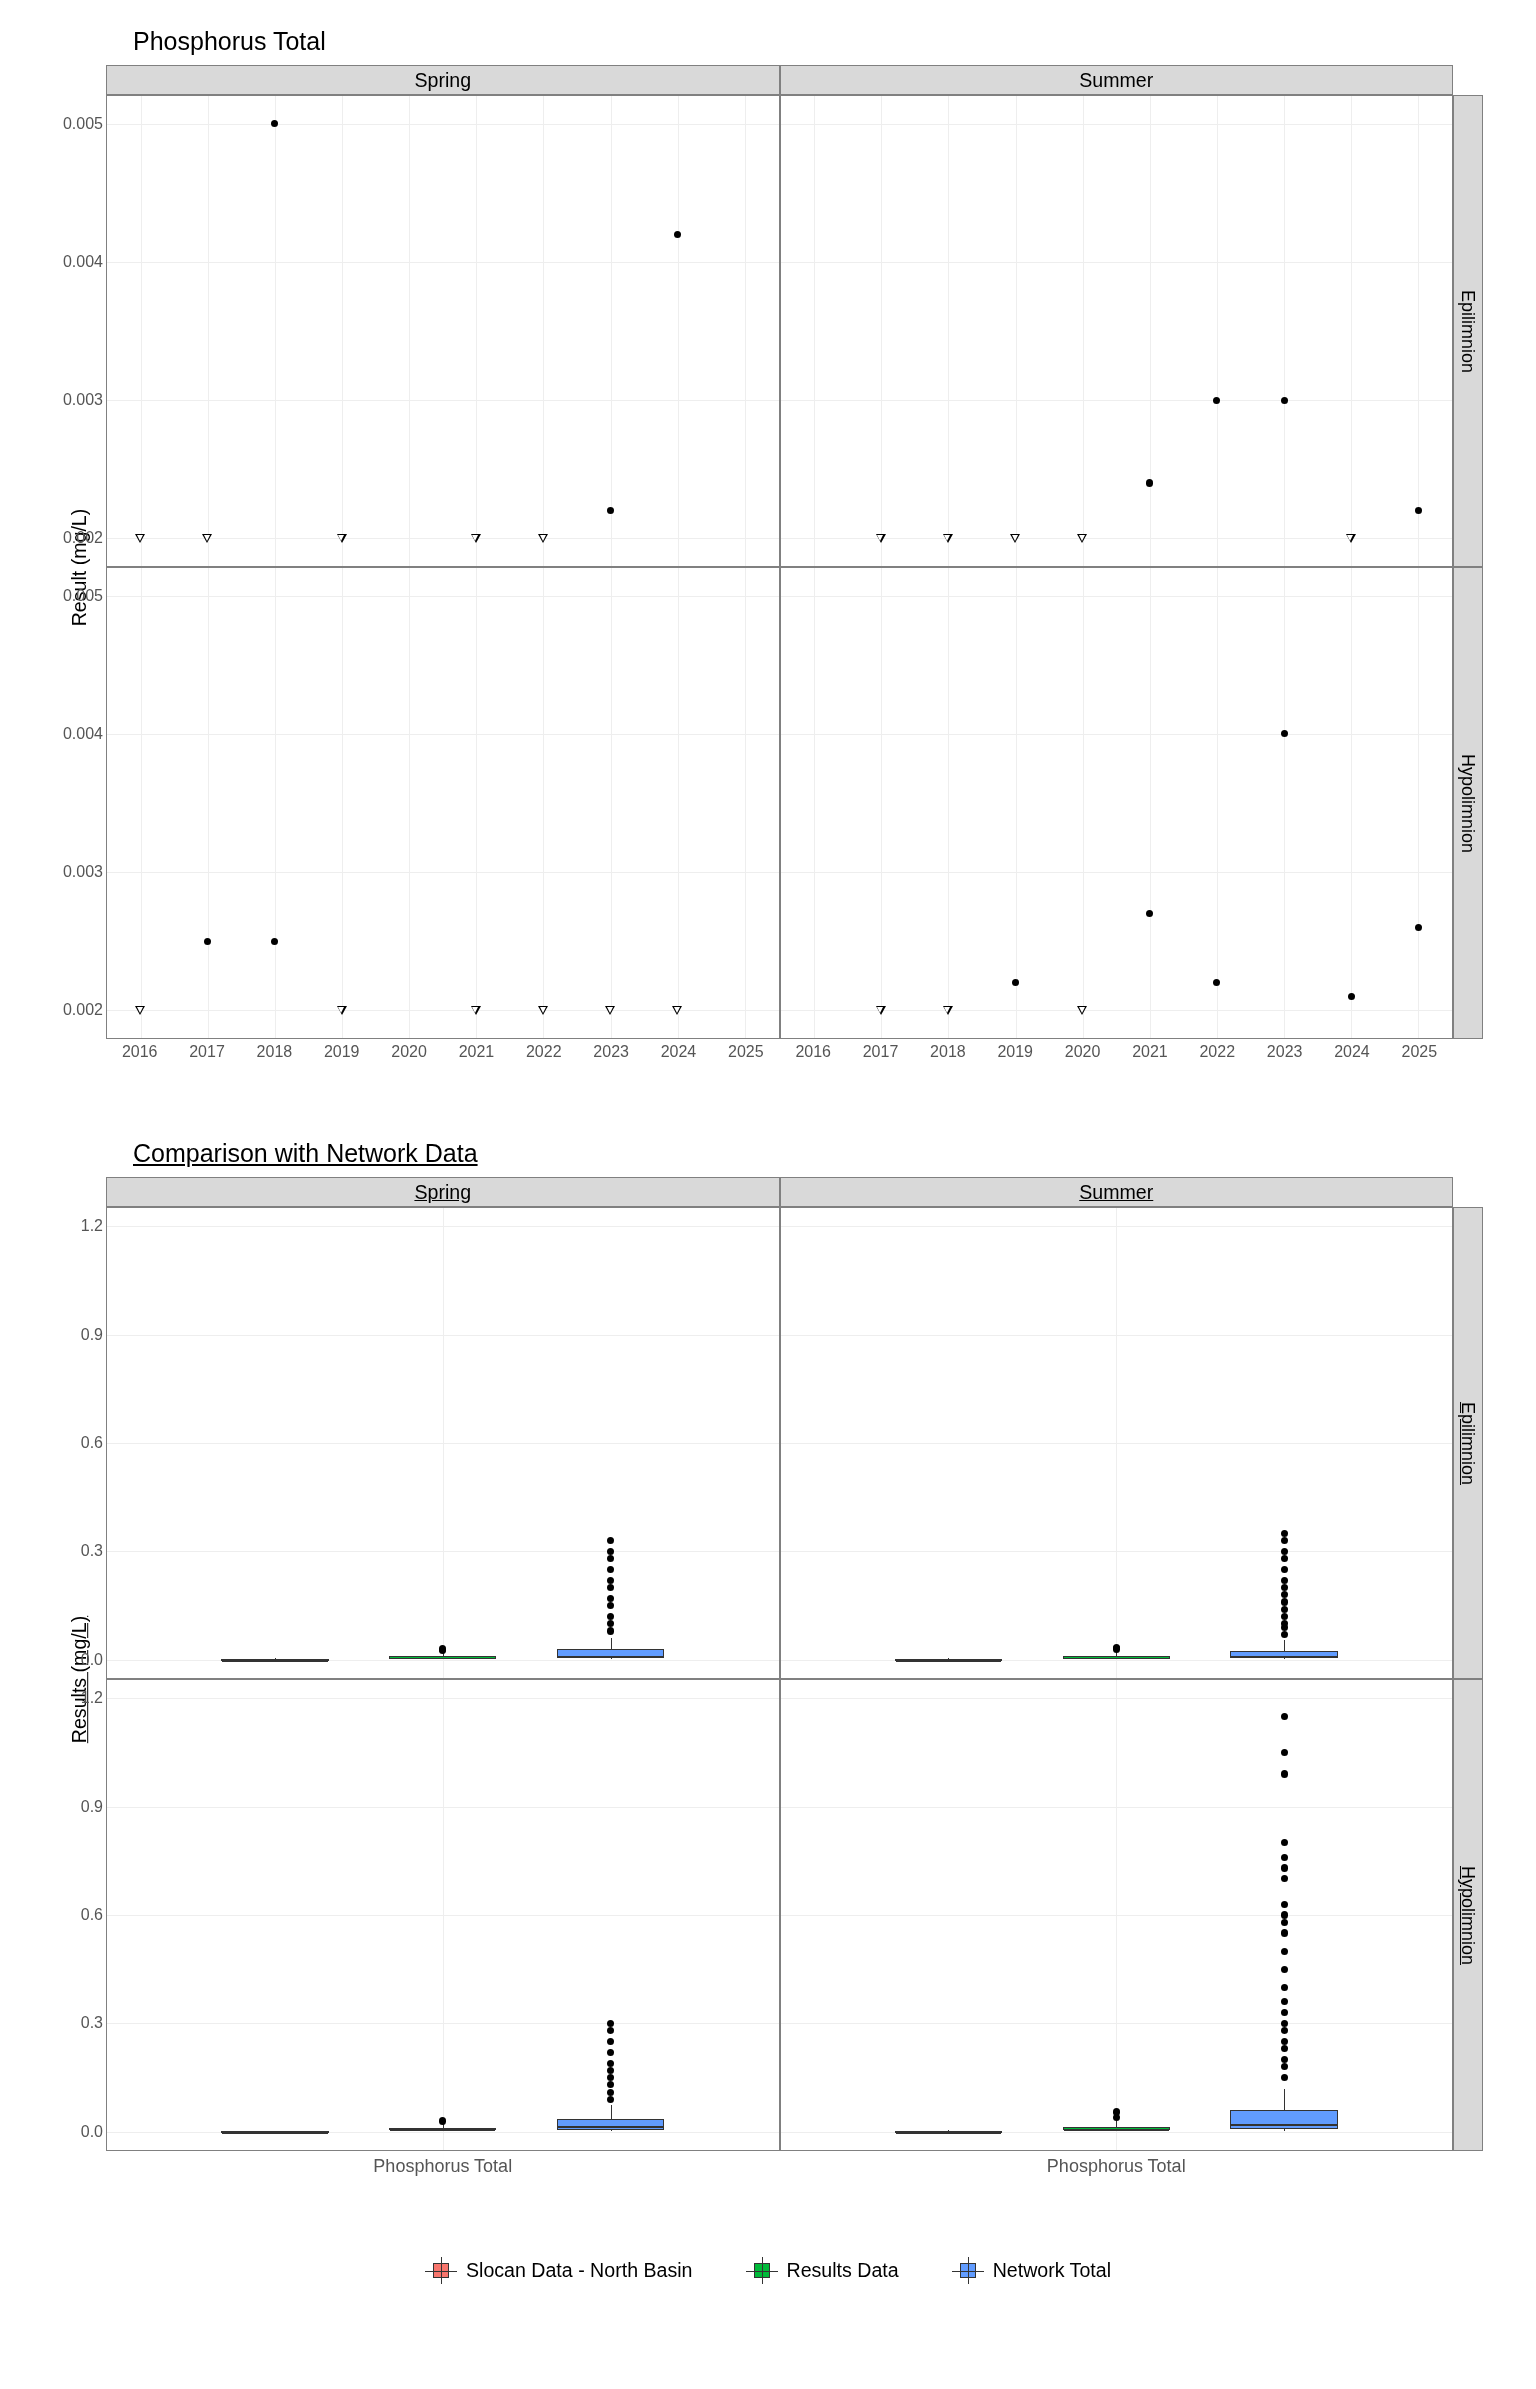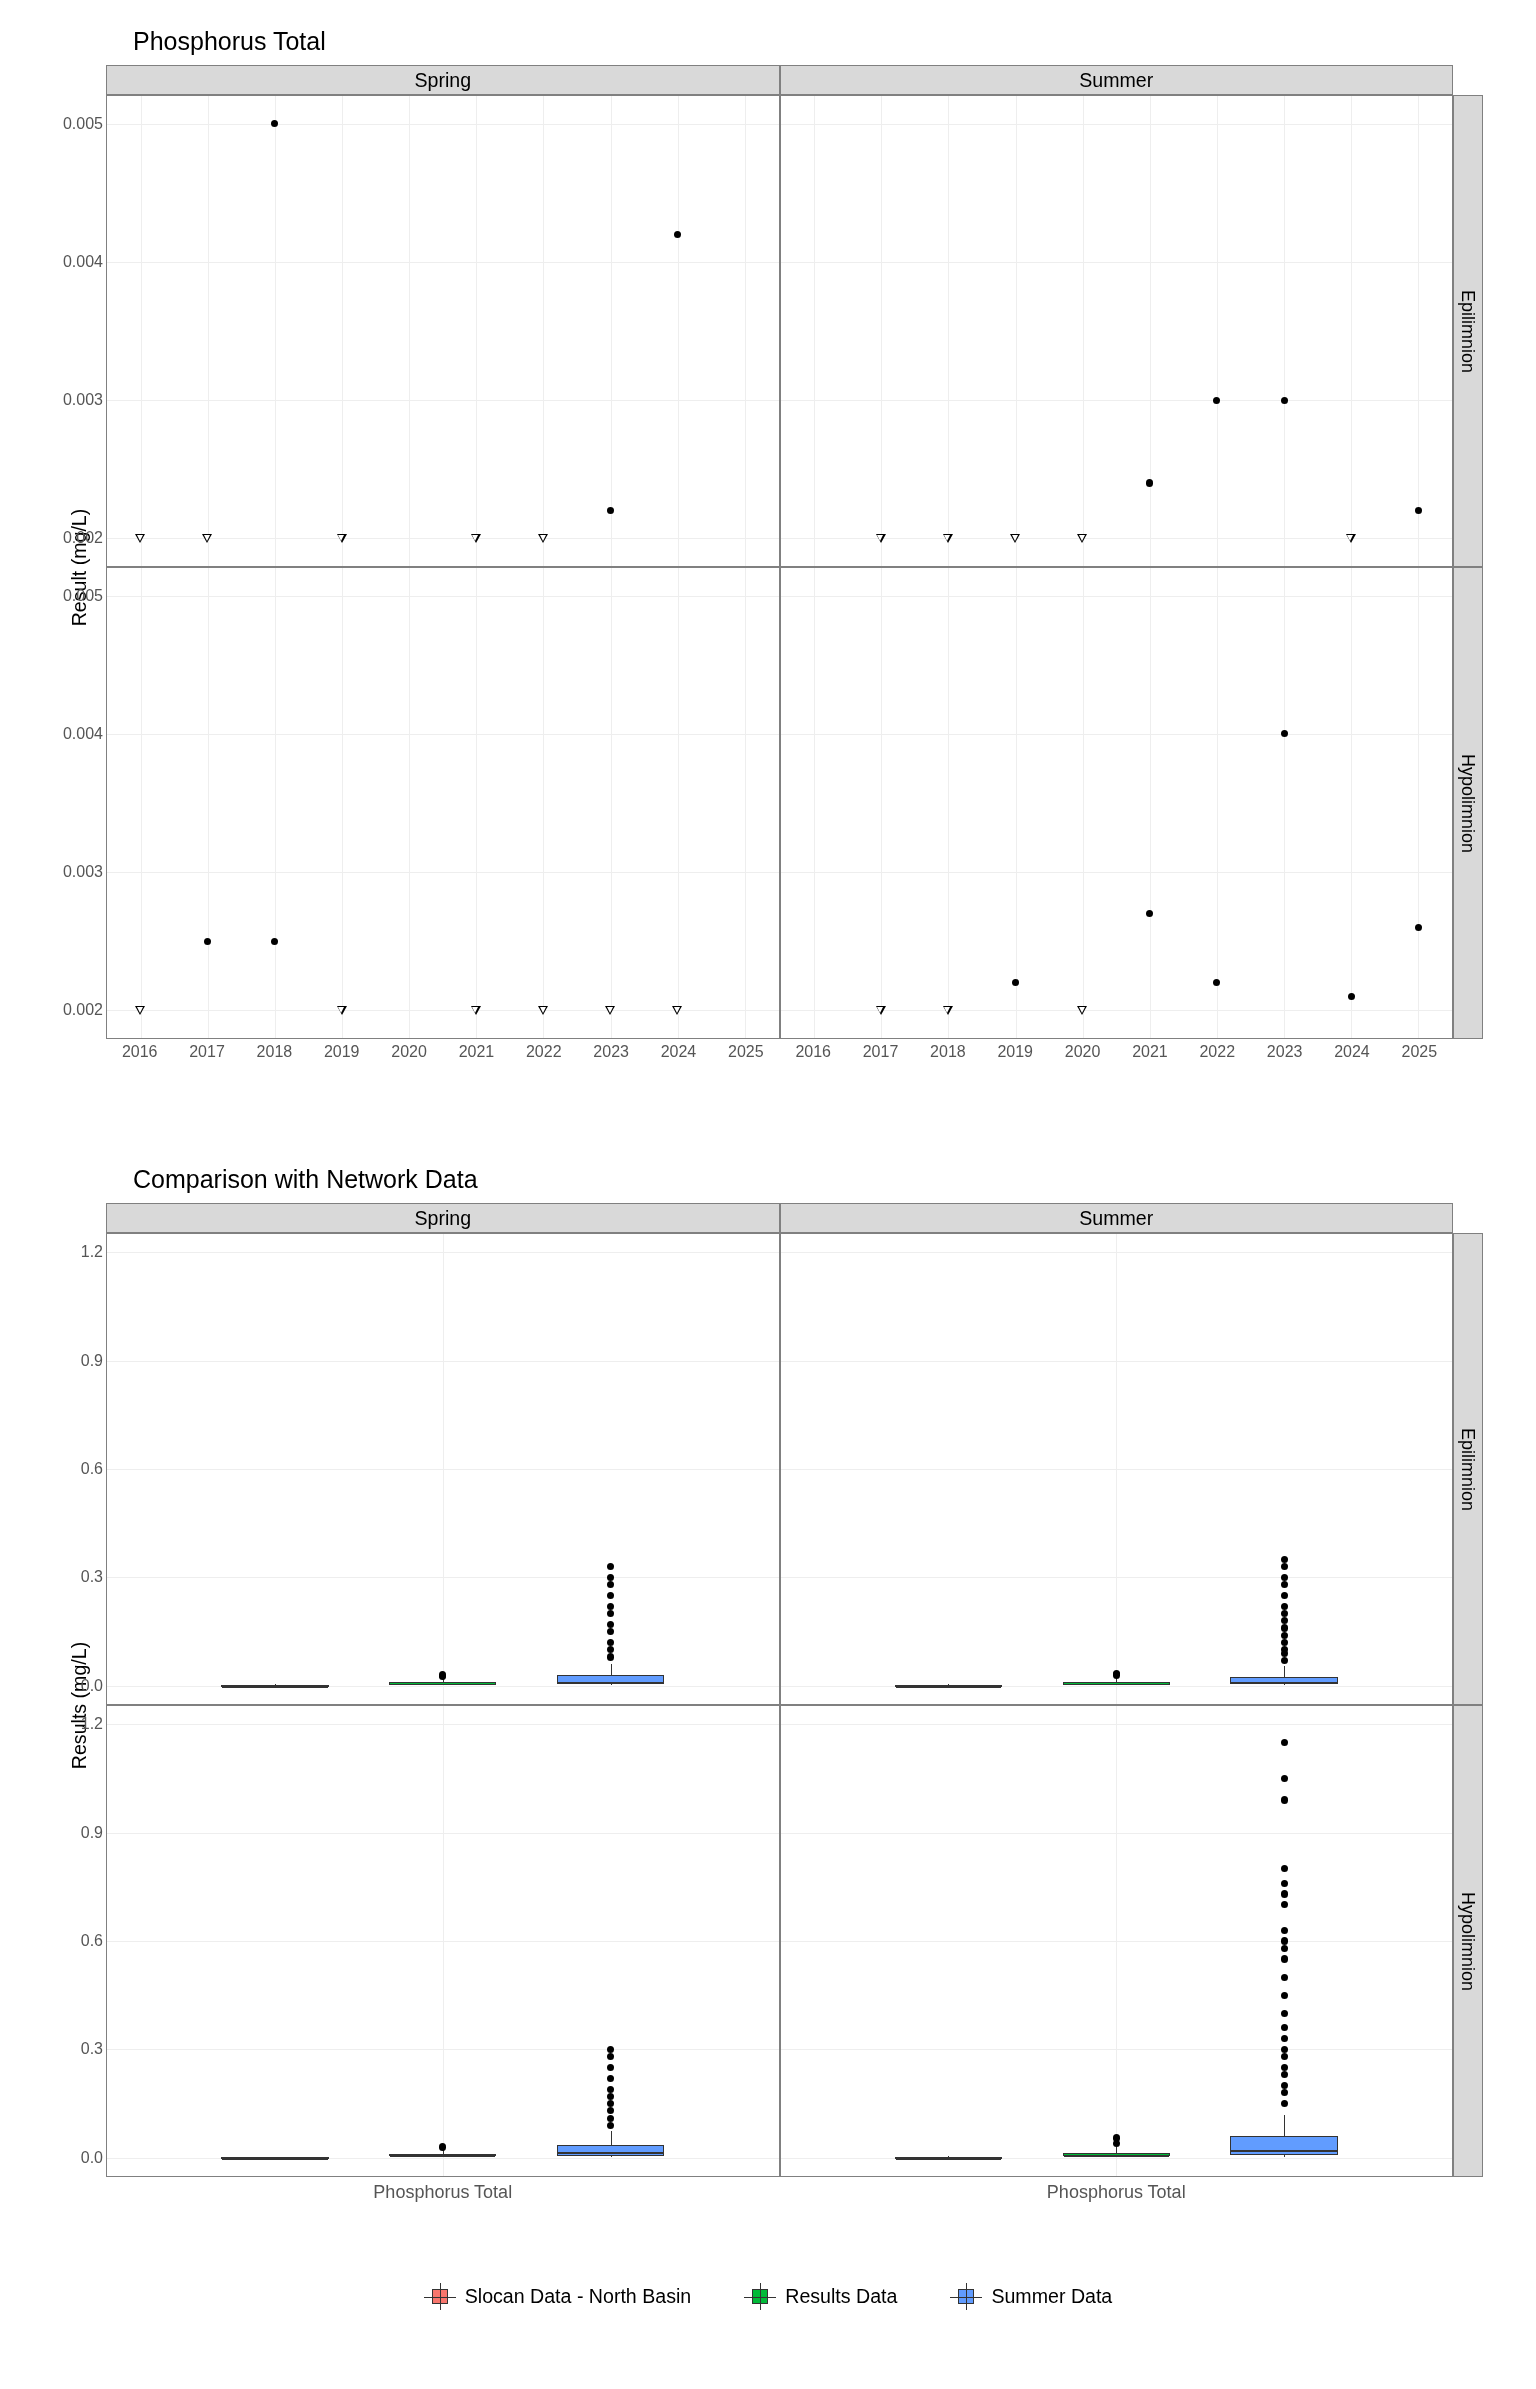--- a/index.html
+++ b/index.html
@@ -342,21 +342,21 @@
           <div class="axis-ticks-x" style="left: 45%; top: 3.6px;">2020</div>
           <div class="axis-ticks-x" style="left: 55%; top: 3.6px;">2021</div>
           <div class="axis-ticks-x" style="left: 65%; top: 3.6px;">2022</div>
           <div class="axis-ticks-x" style="left: 75%; top: 3.6px;">2023</div>
           <div class="axis-ticks-x" style="left: 85%; top: 3.6px;">2024</div>
           <div class="axis-ticks-x" style="left: 95%; top: 3.6px;">2025</div>
         </div>
     </div>
   </div>
 
-  <div class="chart-block" style="height:1067px;margin-top:71px;">
+  <div class="chart-block" style="height:1067px;margin-top:45px;text-decoration:underline;">
     <div class="chart-title">Comparison with Network Data</div>
     <div class="facet-grid" id="grid2" style="height:1004px;">
       <div class="yaxis-label">
           <span>Results (mg/L)</span>
         </div>
       <div class="col-strip" style="grid-column:2;grid-row:1;">
           <span>Spring</span>
         </div>
       <div class="col-strip" style="grid-column:3;grid-row:1;">
           <span>Summer</span>
@@ -555,18 +555,18 @@
           <div class="sq" style="background: rgb(0, 186, 56);"></div>
         </div>
         <span>Results Data</span>
       </div>
       <div class="legend-item">
         <div class="legend-key">
           <div class="hbar"></div>
           <div class="vbar"></div>
           <div class="sq" style="background: rgb(97, 156, 255);"></div>
         </div>
-        <span>Summer Data</span>
+        <span>Network Total</span>
       </div>
     </div>
 
 </div>
 
 
 </body></html>

